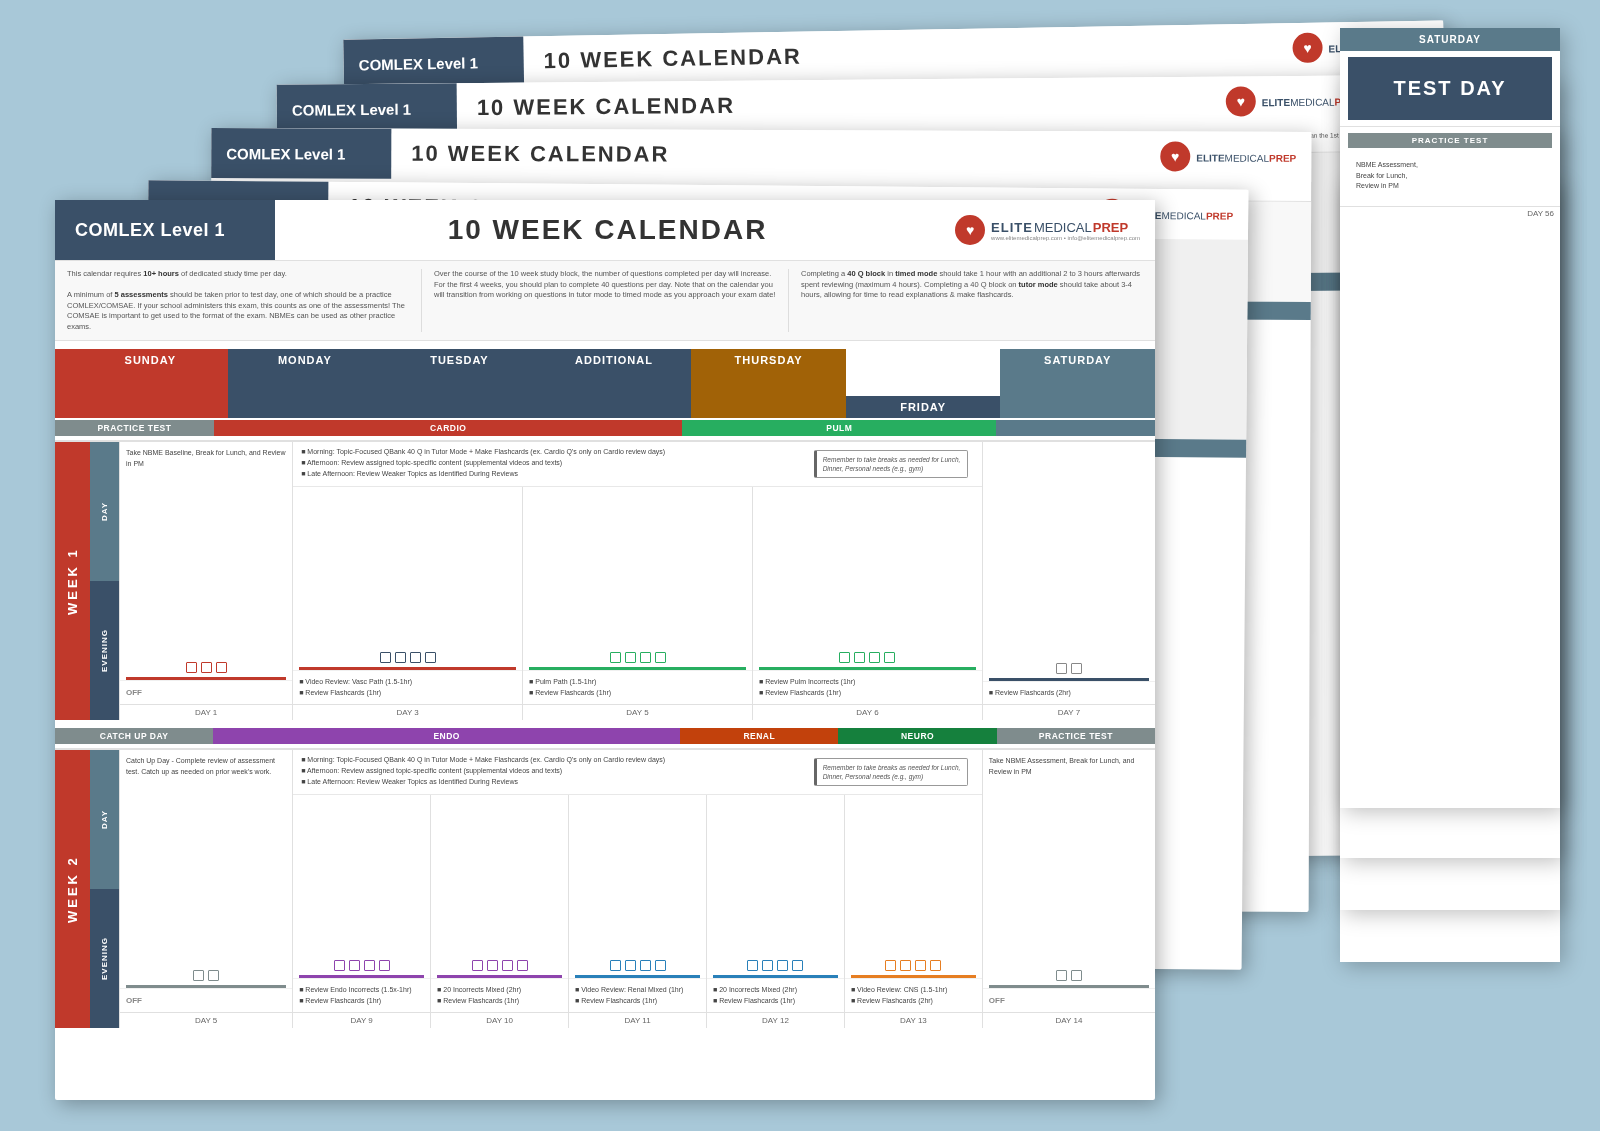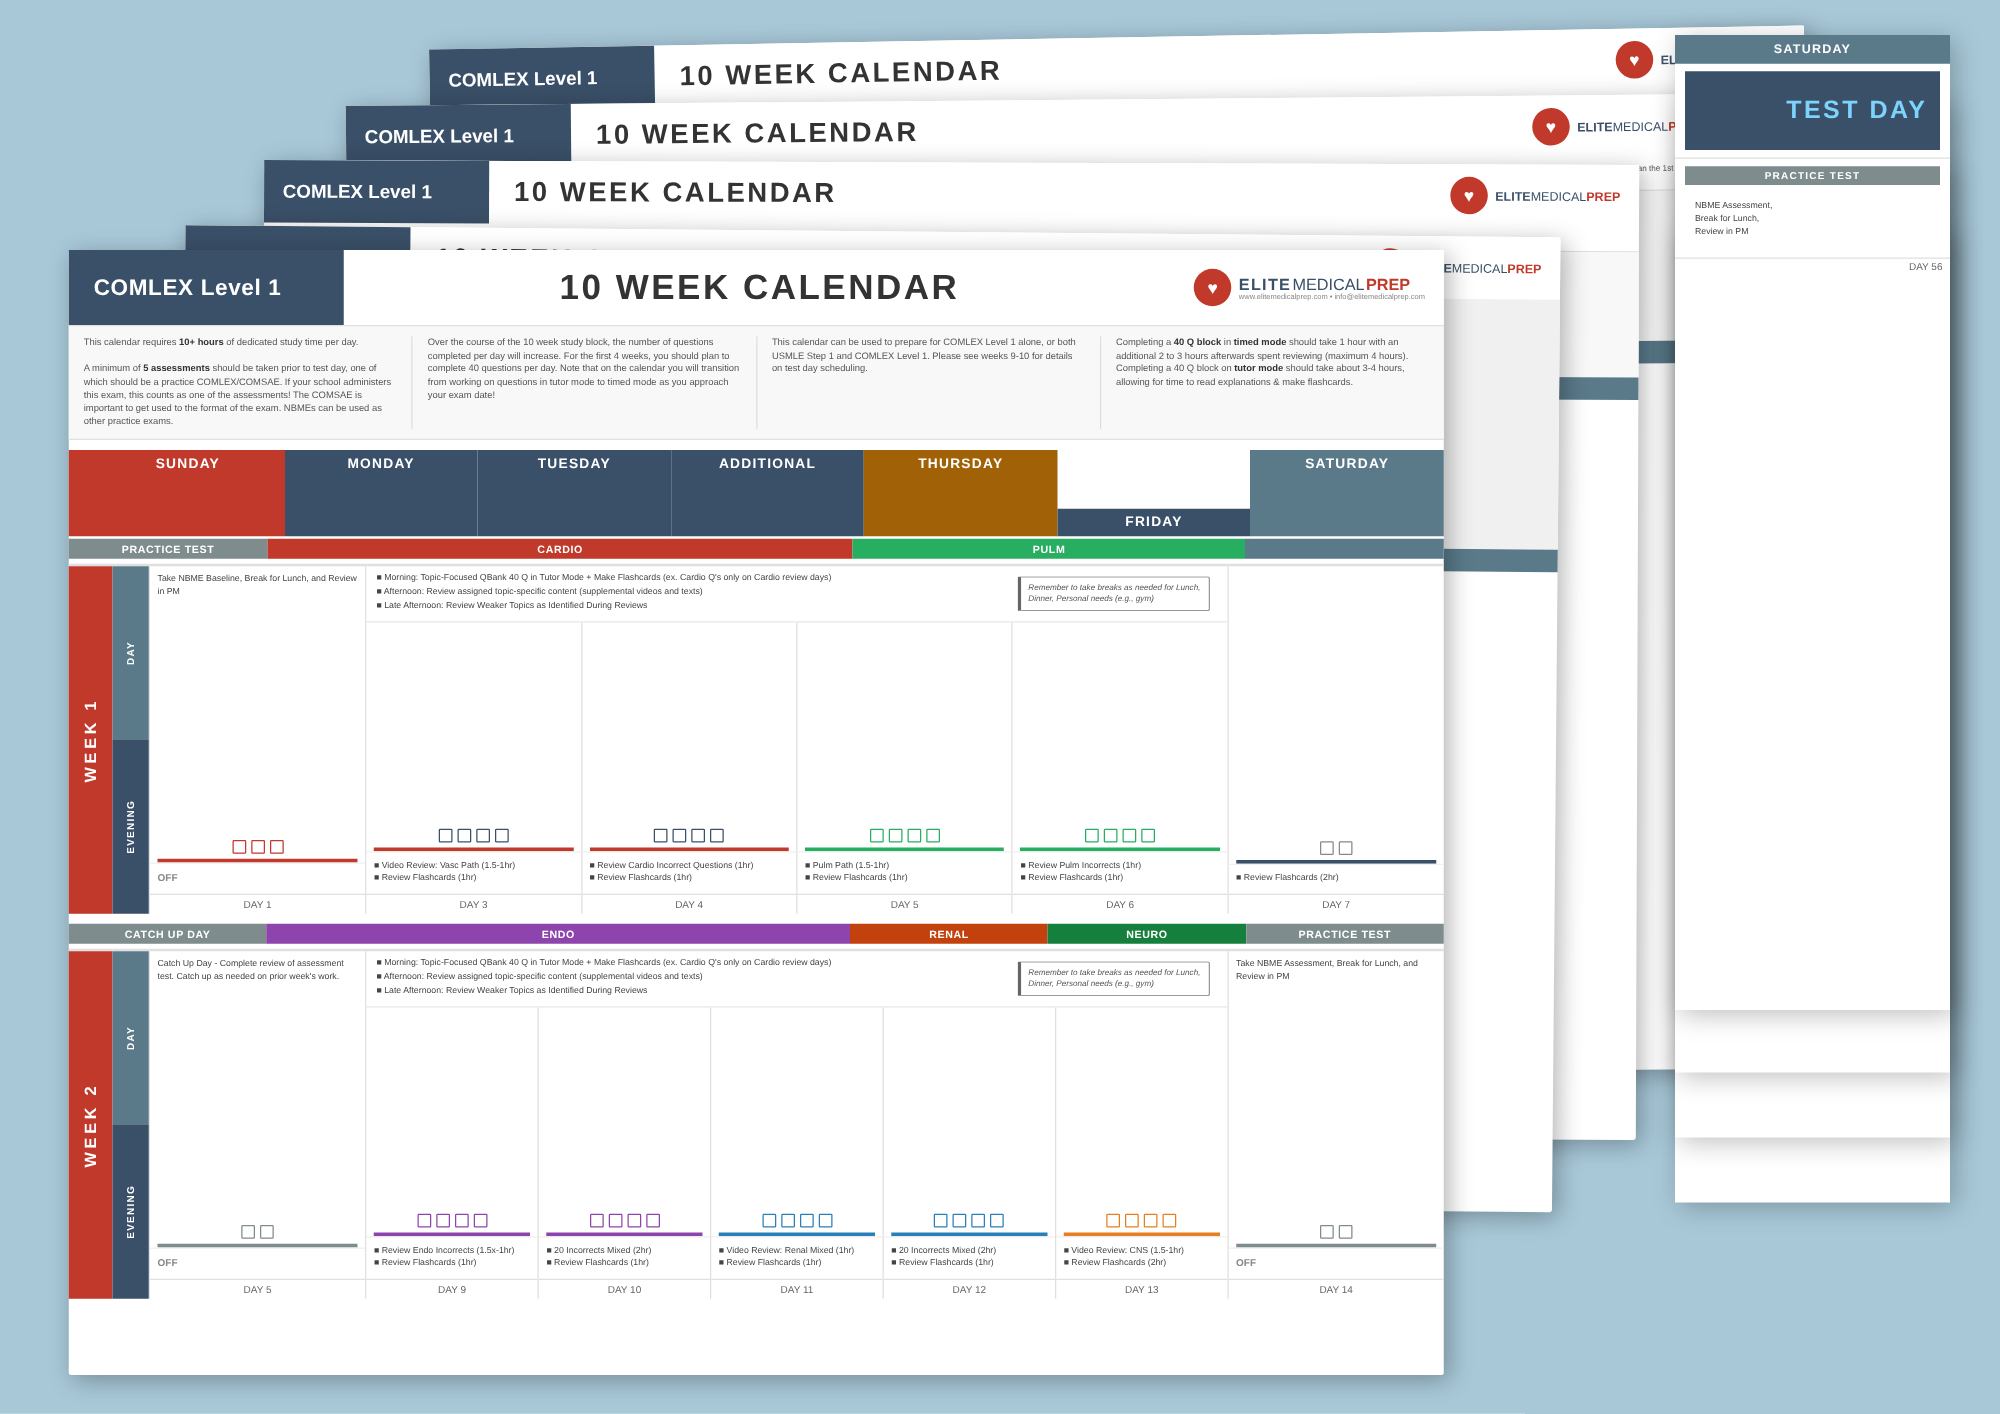--- a/index.html
+++ b/index.html
@@ -430,24 +430,24 @@
       font-size: 8px;
       font-weight: bold;
       text-align: center;
       padding: 3px;
       letter-spacing: 1px;
       margin-bottom: 4px;
     }
 
     .test-day-box {
       background: #3a5068;
-      color: #7dd3fc;
+      color: #ffffff;
       font-size: 20px;
       font-weight: 900;
-      text-align: right;
+      text-align: center;
       padding: 20px 10px;
       letter-spacing: 2px;
     }
 
     .off-label {
       text-align: center;
       font-size: 9px;
       color: #888;
       padding: 4px;
       font-weight: bold;
@@ -600,23 +600,20 @@
 
     <div class="info-strip">
       <div class="info-col">
         This calendar requires <strong>10+ hours</strong> of dedicated study time per day.<br><br>
         A minimum of <strong>5 assessments</strong> should be taken prior to test day, one of which should be a practice COMLEX/COMSAE. If your school administers this exam, this counts as one of the assessments! The COMSAE is important to get used to the format of the exam. NBMEs can be used as other practice exams.
       </div>
       <div class="info-col">
         Over the course of the 10 week study block, the number of questions completed per day will increase. For the first 4 weeks, you should plan to complete 40 questions per day. Note that on the calendar you will transition from working on questions in tutor mode to timed mode as you approach your exam date!
       </div>
       <div class="info-col">
-        This calendar can be used to prepare for COMLEX Level 1 alone, or both USMLE Step 1 and COMLEX Level 1. Please see weeks 9-10 for details on test day scheduling.
-      </div>
-      <div class="info-col">
         Completing a <strong>40 Q block</strong> in <strong>timed mode</strong> should take 1 hour with an additional 2 to 3 hours afterwards spent reviewing (maximum 4 hours). Completing a 40 Q block on <strong>tutor mode</strong> should take about 3-4 hours, allowing for time to read explanations &amp; make flashcards.
       </div>
     </div>
 
     <div class="dow-row">
       <div class="dow-cell dow-sunday">SUNDAY</div>
       <div class="dow-cell dow-monday">MONDAY</div>
       <div class="dow-cell dow-tuesday">TUESDAY</div>
       <div class="dow-cell dow-wednesday">ADDITIONAL</div>
       <div class="dow-cell dow-thursday">THURSDAY</div>
@@ -677,34 +674,20 @@
                 <span class="cb-item blue"></span>
                 <span class="cb-item blue"></span>
               </div>
               <div class="color-line cl-red"></div>
               <div class="day-content-bottom">
                 <div style="font-size:7px;color:#444;line-height:1.5;">■ Video Review: Vasc Path (1.5-1hr)<br>■ Review Flashcards (1hr)</div>
               </div>
               <div class="day-number">DAY 3</div>
             </div>
 
-            <div class="day-col">
-              <div class="day-content-top"></div>
-              <div class="checkbox-row">
-                <span class="cb-item blue"></span>
-                <span class="cb-item blue"></span>
-                <span class="cb-item blue"></span>
-                <span class="cb-item blue"></span>
-              </div>
-              <div class="color-line cl-red"></div>
-              <div class="day-content-bottom">
-                <div style="font-size:7px;color:#444;line-height:1.5;">■ Review Cardio Incorrect Questions (1hr)<br>■ Review Flashcards (1hr)</div>
-              </div>
-              <div class="day-number">DAY 4</div>
-            </div>
 
             <div class="day-col">
               <div class="day-content-top"></div>
               <div class="checkbox-row">
                 <span class="cb-item green"></span>
                 <span class="cb-item green"></span>
                 <span class="cb-item green"></span>
                 <span class="cb-item green"></span>
               </div>
               <div class="color-line cl-green"></div>

